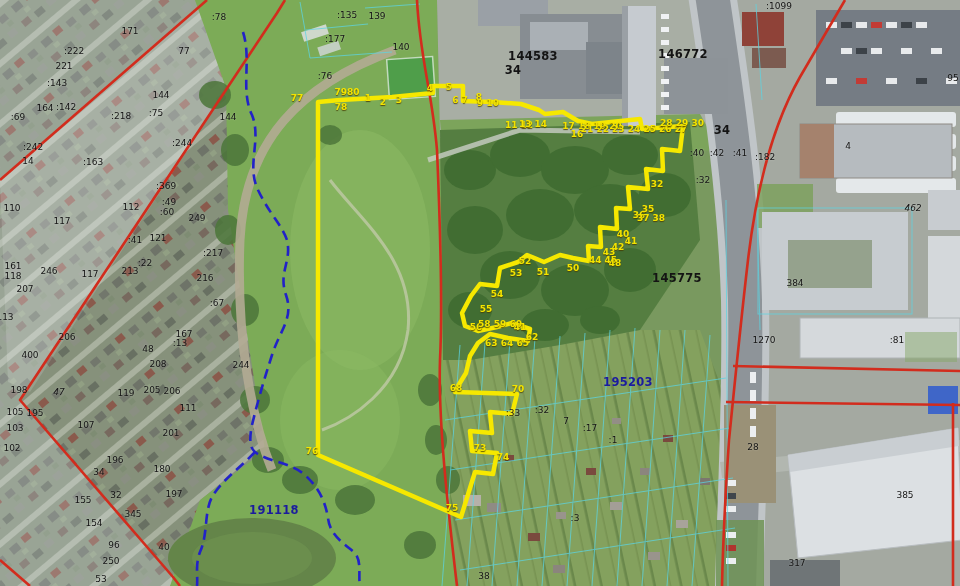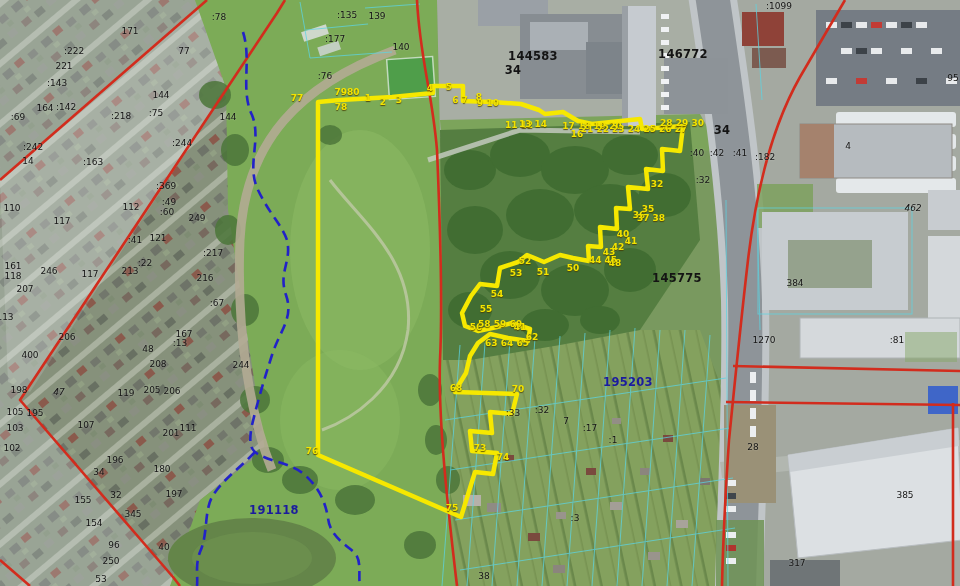--- a/index.html
+++ b/index.html
@@ -292,21 +292,21 @@
       <div class="map-label parcel-label" style="left: 152px; top: 390px;">205</div>
       <div class="map-label parcel-label" style="left: 172px; top: 391px;">206</div>
       <div class="map-label parcel-label" style="left: 19px; top: 390px;">198</div>
       <div class="map-label parcel-label" style="left: 59px; top: 392px; font-style: italic;">47</div>
       <div class="map-label parcel-label" style="left: 94px; top: 393px; margin-left: 32px;">119</div>
       <div class="map-label parcel-label" style="left: 15px; top: 412px;">105</div>
       <div class="map-label parcel-label" style="left: 35px; top: 413px;">195</div>
       <div class="map-label parcel-label" style="left: 15px; top: 428px;">103</div>
       <div class="map-label parcel-label" style="left: 12px; top: 448px;">102</div>
       <div class="map-label parcel-label" style="left: 86px; top: 425px;">107</div>
-      <div class="map-label parcel-label" style="left: 188px; top: 428px;">111</div>
+      <div class="map-label parcel-label" style="left: 188px; top: 408px;">111</div>
       <div class="map-label parcel-label" style="left: 171px; top: 433px;">201</div>
       <div class="map-label parcel-label" style="left: 115px; top: 460px;">196</div>
       <div class="map-label parcel-label" style="left: 99px; top: 472px;">34</div>
       <div class="map-label parcel-label" style="left: 162px; top: 469px;">180</div>
       <div class="map-label parcel-label" style="left: 116px; top: 495px;">32</div>
       <div class="map-label parcel-label" style="left: 174px; top: 494px;">197</div>
       <div class="map-label parcel-label" style="left: 83px; top: 500px;">155</div>
       <div class="map-label parcel-label" style="left: 94px; top: 523px;">154</div>
       <div class="map-label parcel-label" style="left: 133px; top: 514px;">345</div>
       <div class="map-label parcel-label" style="left: 114px; top: 545px;">96</div>

